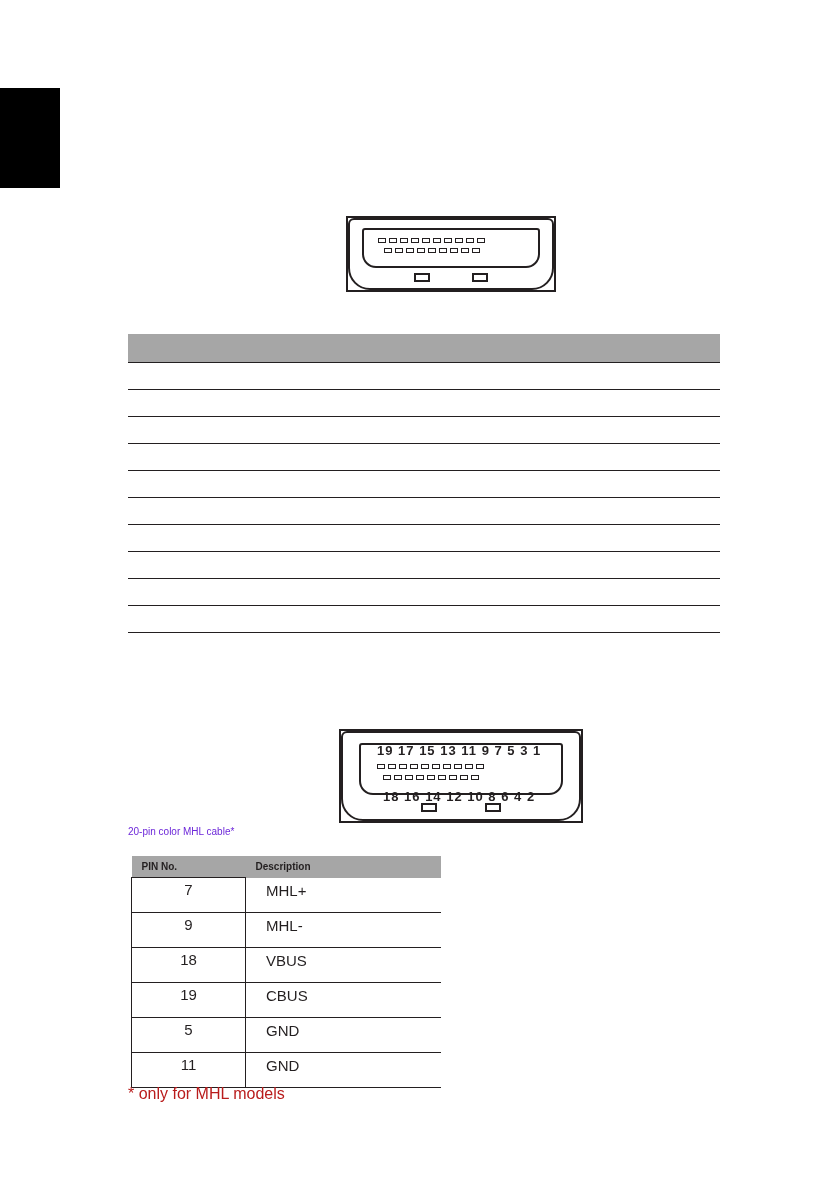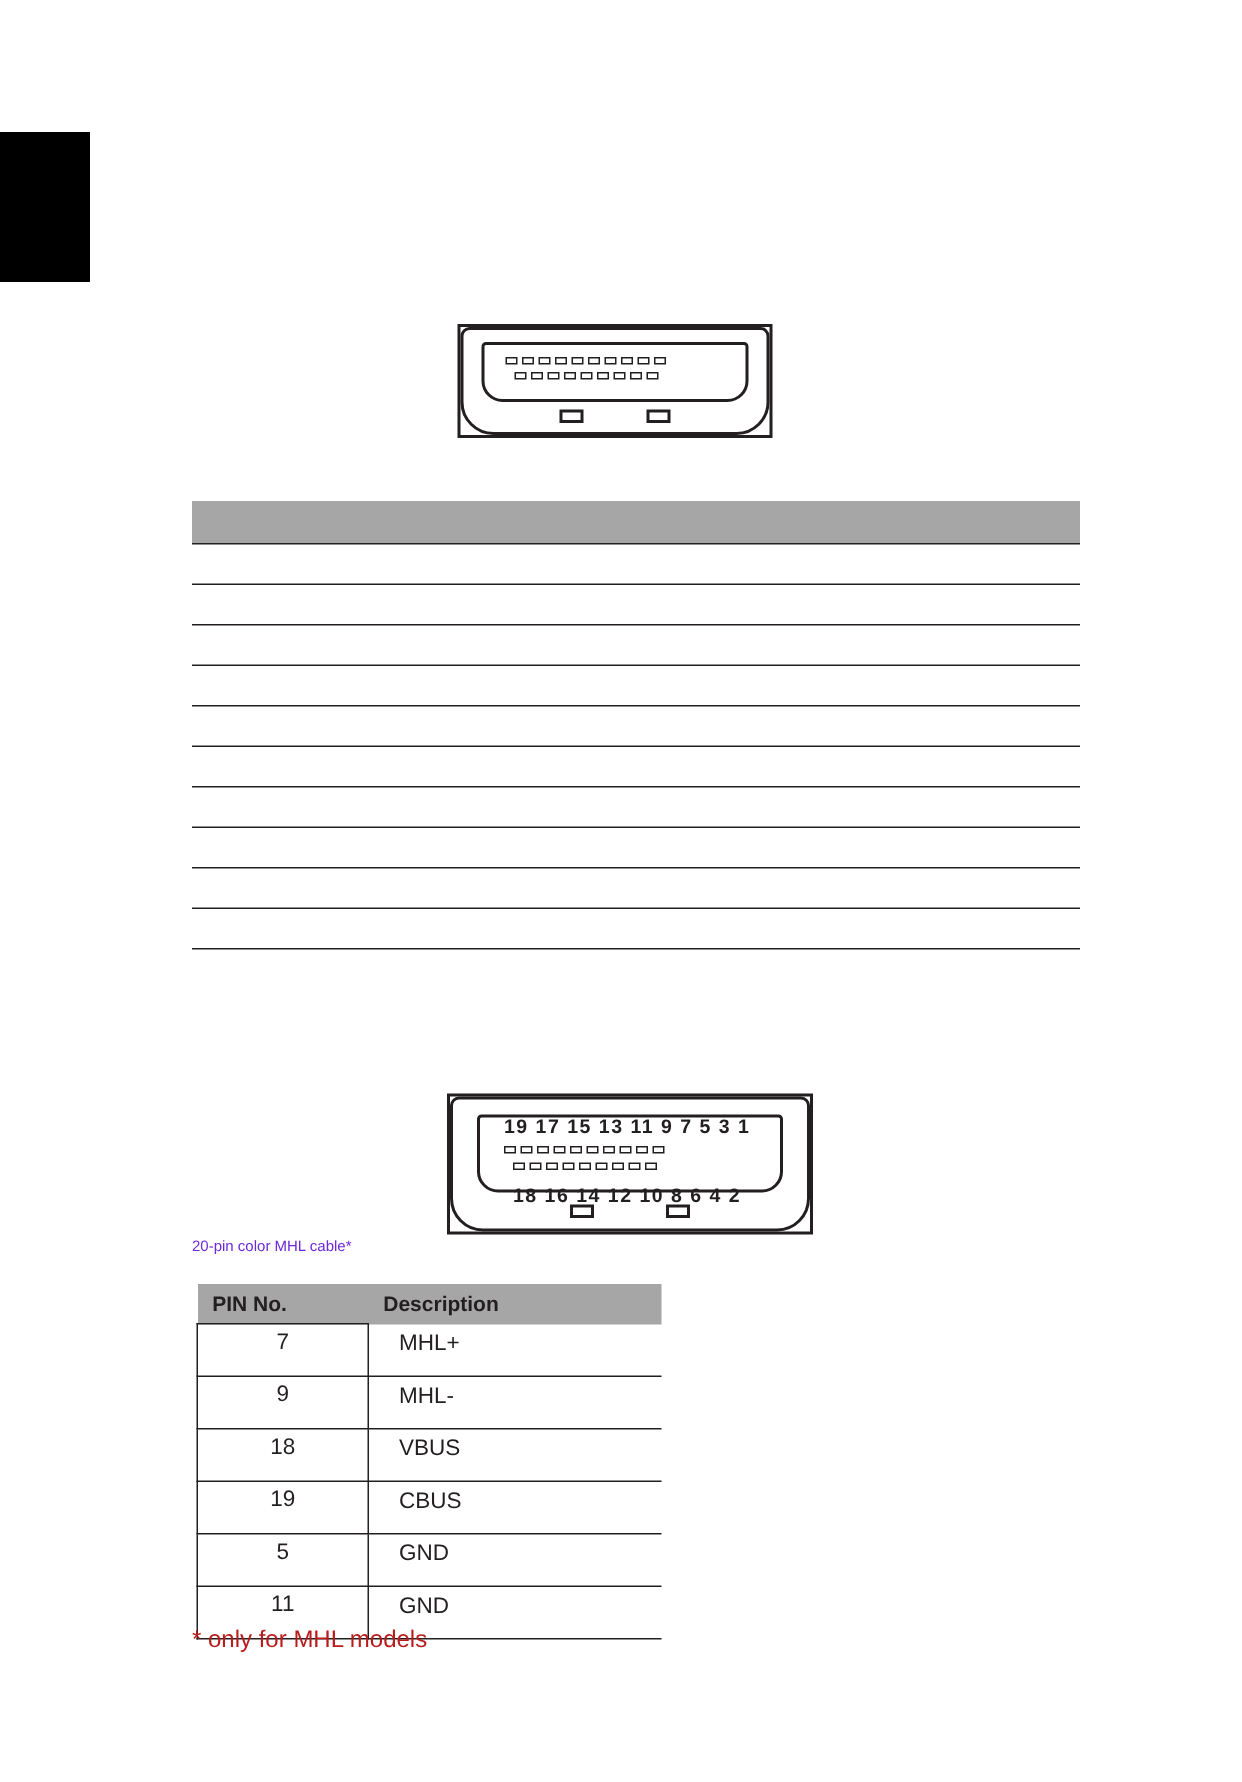--- a/index.html
+++ b/index.html
@@ -23,20 +23,21 @@
     top: 88px;
     width: 60px;
     height: 100px;
     background: #000000;
   }
 
   
   .connector {
     position: absolute;
     border: 2px solid #231f20;
+    margin-left: 41px;
   }
   .conn-top {
     left: 305px;
     top: 216px;
     width: 206px;
     height: 72px;
   }
   .conn-bottom {
     left: 298px;
     top: 729px;
@@ -136,21 +137,21 @@
   .mhl-table {
     position: absolute;
     left: 131px;
     top: 856px;
     width: 310px;
     border-collapse: collapse;
   }
   .mhl-table th {
     background: #a6a6a6;
     color: #231f20;
-    font-size: 14px;
+    font-size: 10px;
     font-weight: bold;
     text-align: left;
     padding: 5px 0 5px 10px;
     border: none;
   }
   .mhl-table th.col-pin { width: 104px; }
   .mhl-table td {
     font-size: 15px;
     padding: 4px 0 4px 0;
     border-bottom: 1px solid #231f20;

